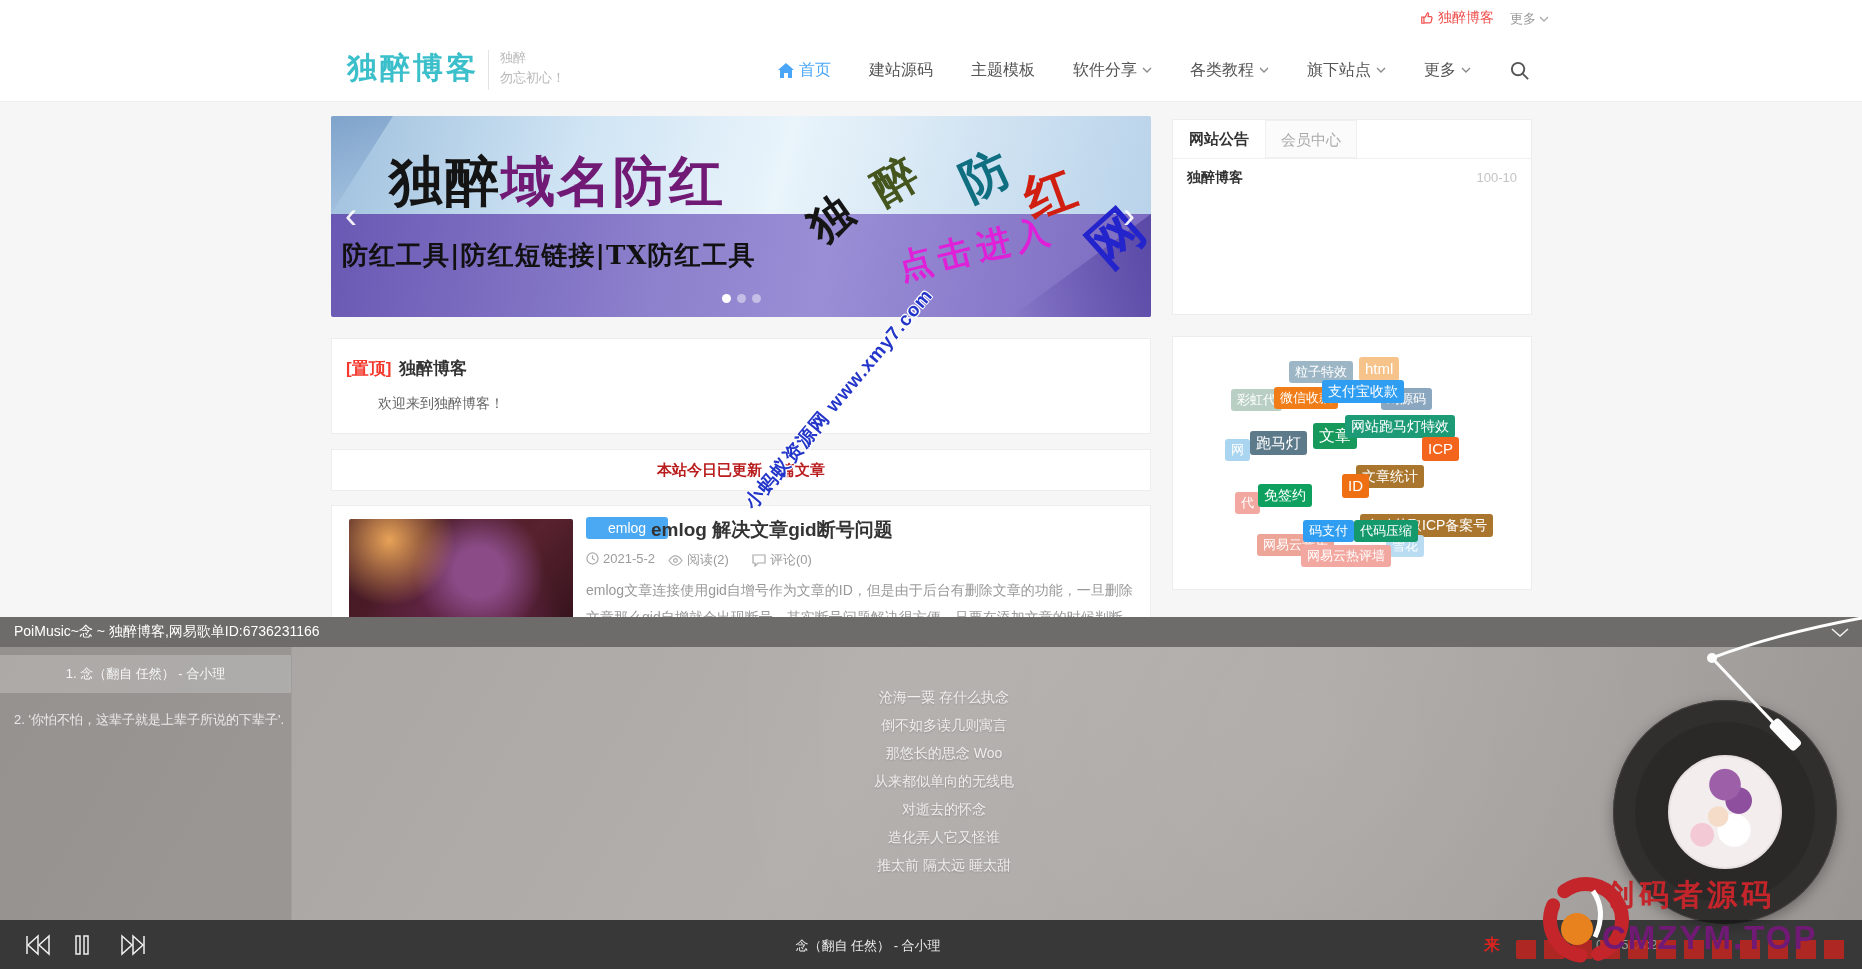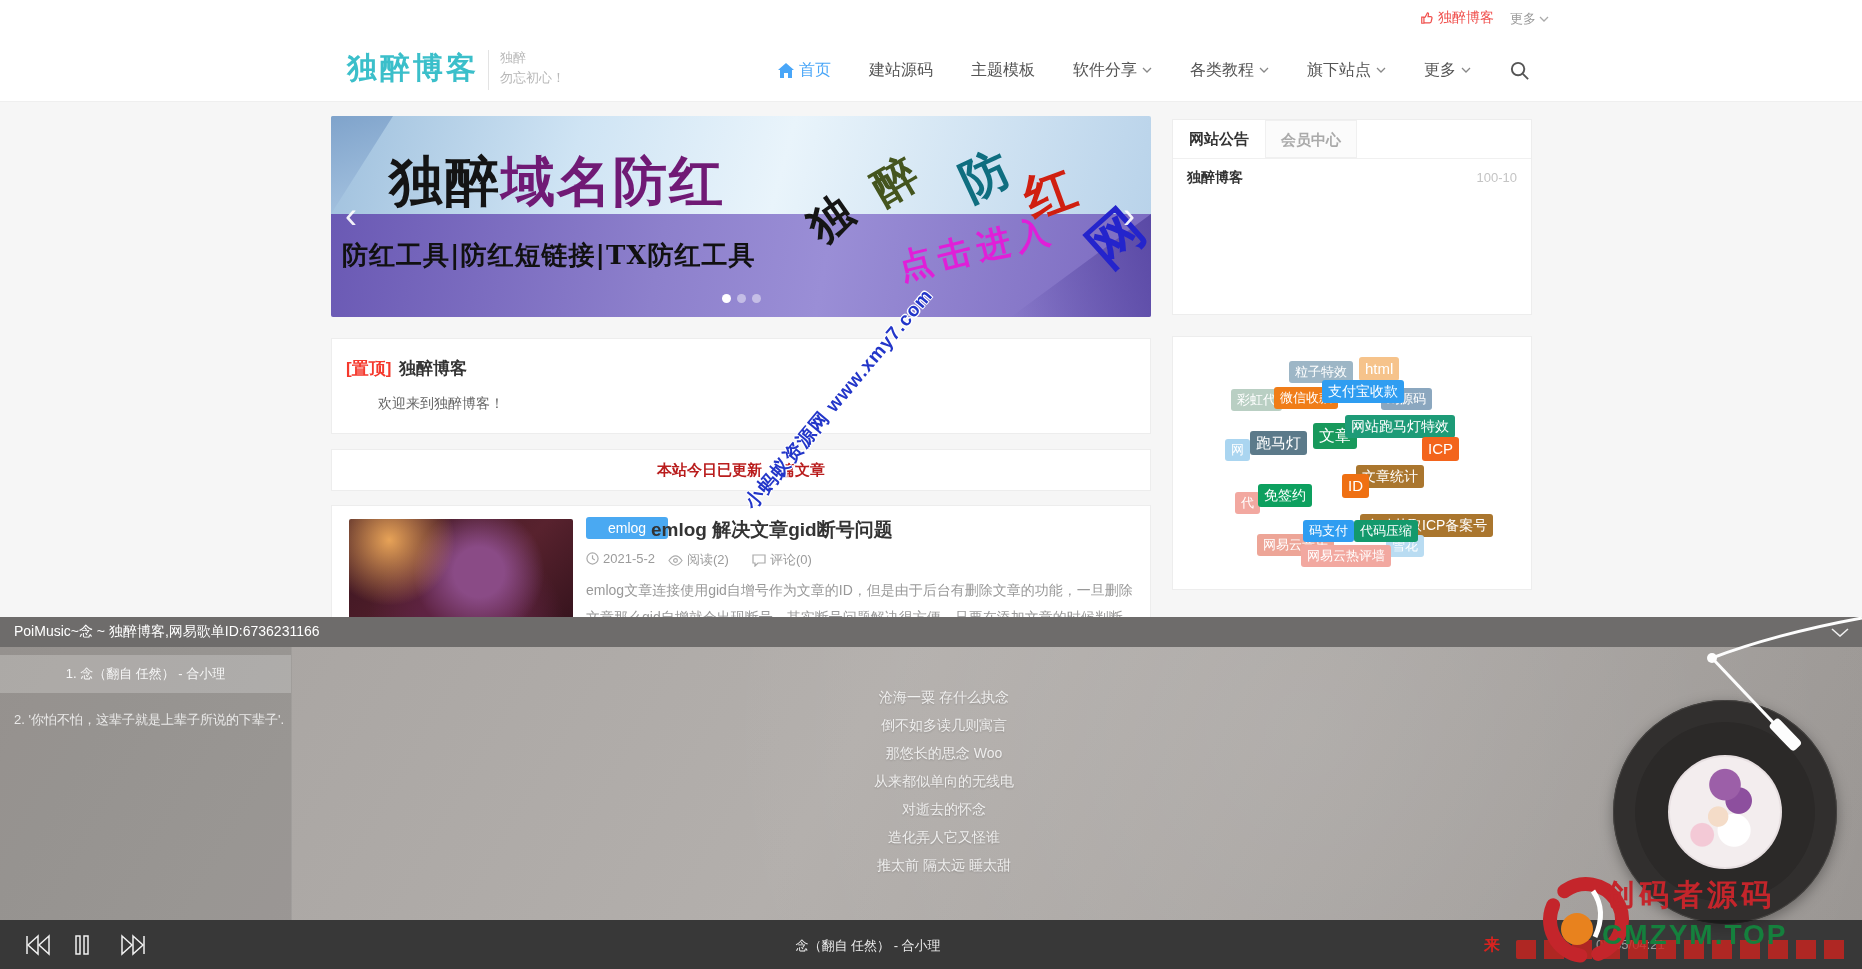--- a/index.html
+++ b/index.html
@@ -35,21 +35,21 @@
   .car-arrow{position:absolute;top:82px;font-size:36px;color:rgba(255,255,255,.92);line-height:36px;cursor:pointer;}
   .dots{position:absolute;left:0;top:178px;width:820px;display:flex;justify-content:center;gap:6px;}
   .dot{width:9px;height:9px;border-radius:50%;background:rgba(255,255,255,.45);}
   .dot.on{background:#fff;}
   
   #diagwm{position:absolute;left:688px;top:363px;width:340px;height:26px;z-index:6;
      transform:rotate(-50deg);font-size:19px;font-weight:bold;color:#2336c9;letter-spacing:1px;white-space:nowrap;
      text-shadow:-1px -1px 0 #fff,1px -1px 0 #fff,-1px 1px 0 #fff,1px 1px 0 #fff;}
   
   .panel{position:absolute;background:#fff;border:1px solid #ededed;box-sizing:border-box;}
-  .tab{position:absolute;top:0;width:92px;height:38px;line-height:38px;text-align:center;font-size:15px;box-sizing:border-box;cursor:pointer;font-weight:bold;}
+  .tab{position:absolute;top:0;width:92px;height:38px;line-height:38px;text-align:center;font-size:15px;box-sizing:border-box;cursor:pointer;}
   .tab.on{background:#fff;color:#333;font-weight:bold;}
   .tab.off{background:#fbfbfb;color:#aaa;border:1px solid #f0f0f0;}
   .tag{position:absolute;color:#fff;padding:2px 6px;border-radius:3px;white-space:nowrap;line-height:1.35;cursor:pointer;}
   
   .badge{position:absolute;background:#4aa9f2;color:#fff;font-size:14px;padding:3px 22px;border-radius:3px;cursor:pointer;}
   .art-title{position:absolute;font-size:19px;font-weight:bold;color:#333;cursor:pointer;white-space:nowrap;}
   .meta{font-size:13px;color:#9b9b9b;display:flex;align-items:center;gap:4px;}
   .excerpt{position:absolute;font-size:14px;color:#999;line-height:27px;width:551px;}
   .thumb{position:absolute;left:349px;top:519px;width:224px;height:140px;border-radius:2px;cursor:pointer;
      background:
@@ -89,21 +89,21 @@
   #ctrlbar{position:absolute;left:0;top:303px;width:1862px;height:49px;background:rgba(22,22,22,.85);}
   .cicon{position:absolute;top:14px;cursor:pointer;}
   #nowplaying{position:absolute;left:291px;top:17px;width:1154px;text-align:center;font-size:13px;color:#ececec;}
   #ptime{position:absolute;left:1596px;top:17px;font-size:13px;color:rgba(255,255,255,.5);}
   #redchar{position:absolute;left:1484px;top:318px;font-size:16px;font-weight:bold;color:#d8231f;z-index:12;}
   #redstrip{position:absolute;left:1516px;top:323px;width:330px;height:19px;z-index:12;border-radius:2px;
      background:repeating-linear-gradient(90deg,rgba(205,35,30,.8) 0 20px,rgba(205,35,30,0) 20px 28px);filter:blur(.4px);}
   
   #cmzym{position:absolute;left:1505px;top:873px;width:357px;height:96px;z-index:30;}
   #cmzym .l1{position:absolute;left:100px;top:2px;font-size:30px;font-weight:bold;color:#c4252b;letter-spacing:4px;white-space:nowrap;}
-  #cmzym .l2{position:absolute;left:97px;top:46px;font-size:28px;font-weight:bold;color:#15803d;letter-spacing:2px;white-space:nowrap;}
+  #cmzym .l2{position:absolute;left:97px;top:46px;font-size:33px;font-weight:bold;color:#701a75;letter-spacing:2px;white-space:nowrap;}
 </style>
 </head>
 <body>
 
 <div id="page">
 
   <div id="hdr">
     <div class="abs toplink" style="left:1420px;top:9px;">
       <svg width="14" height="14" viewBox="0 0 16 16" fill="none" stroke="#f0504d" stroke-width="1.4">
           <path d="M2 7h2.5v7H2zM4.5 13.5h6.6c.8 0 1.4-.5 1.6-1.2l1-4c.2-.9-.4-1.8-1.4-1.8H9.2l.5-2.6C9.9 2.6 9.3 2 8.5 2L6 6.8l-1.5.8"></path>

